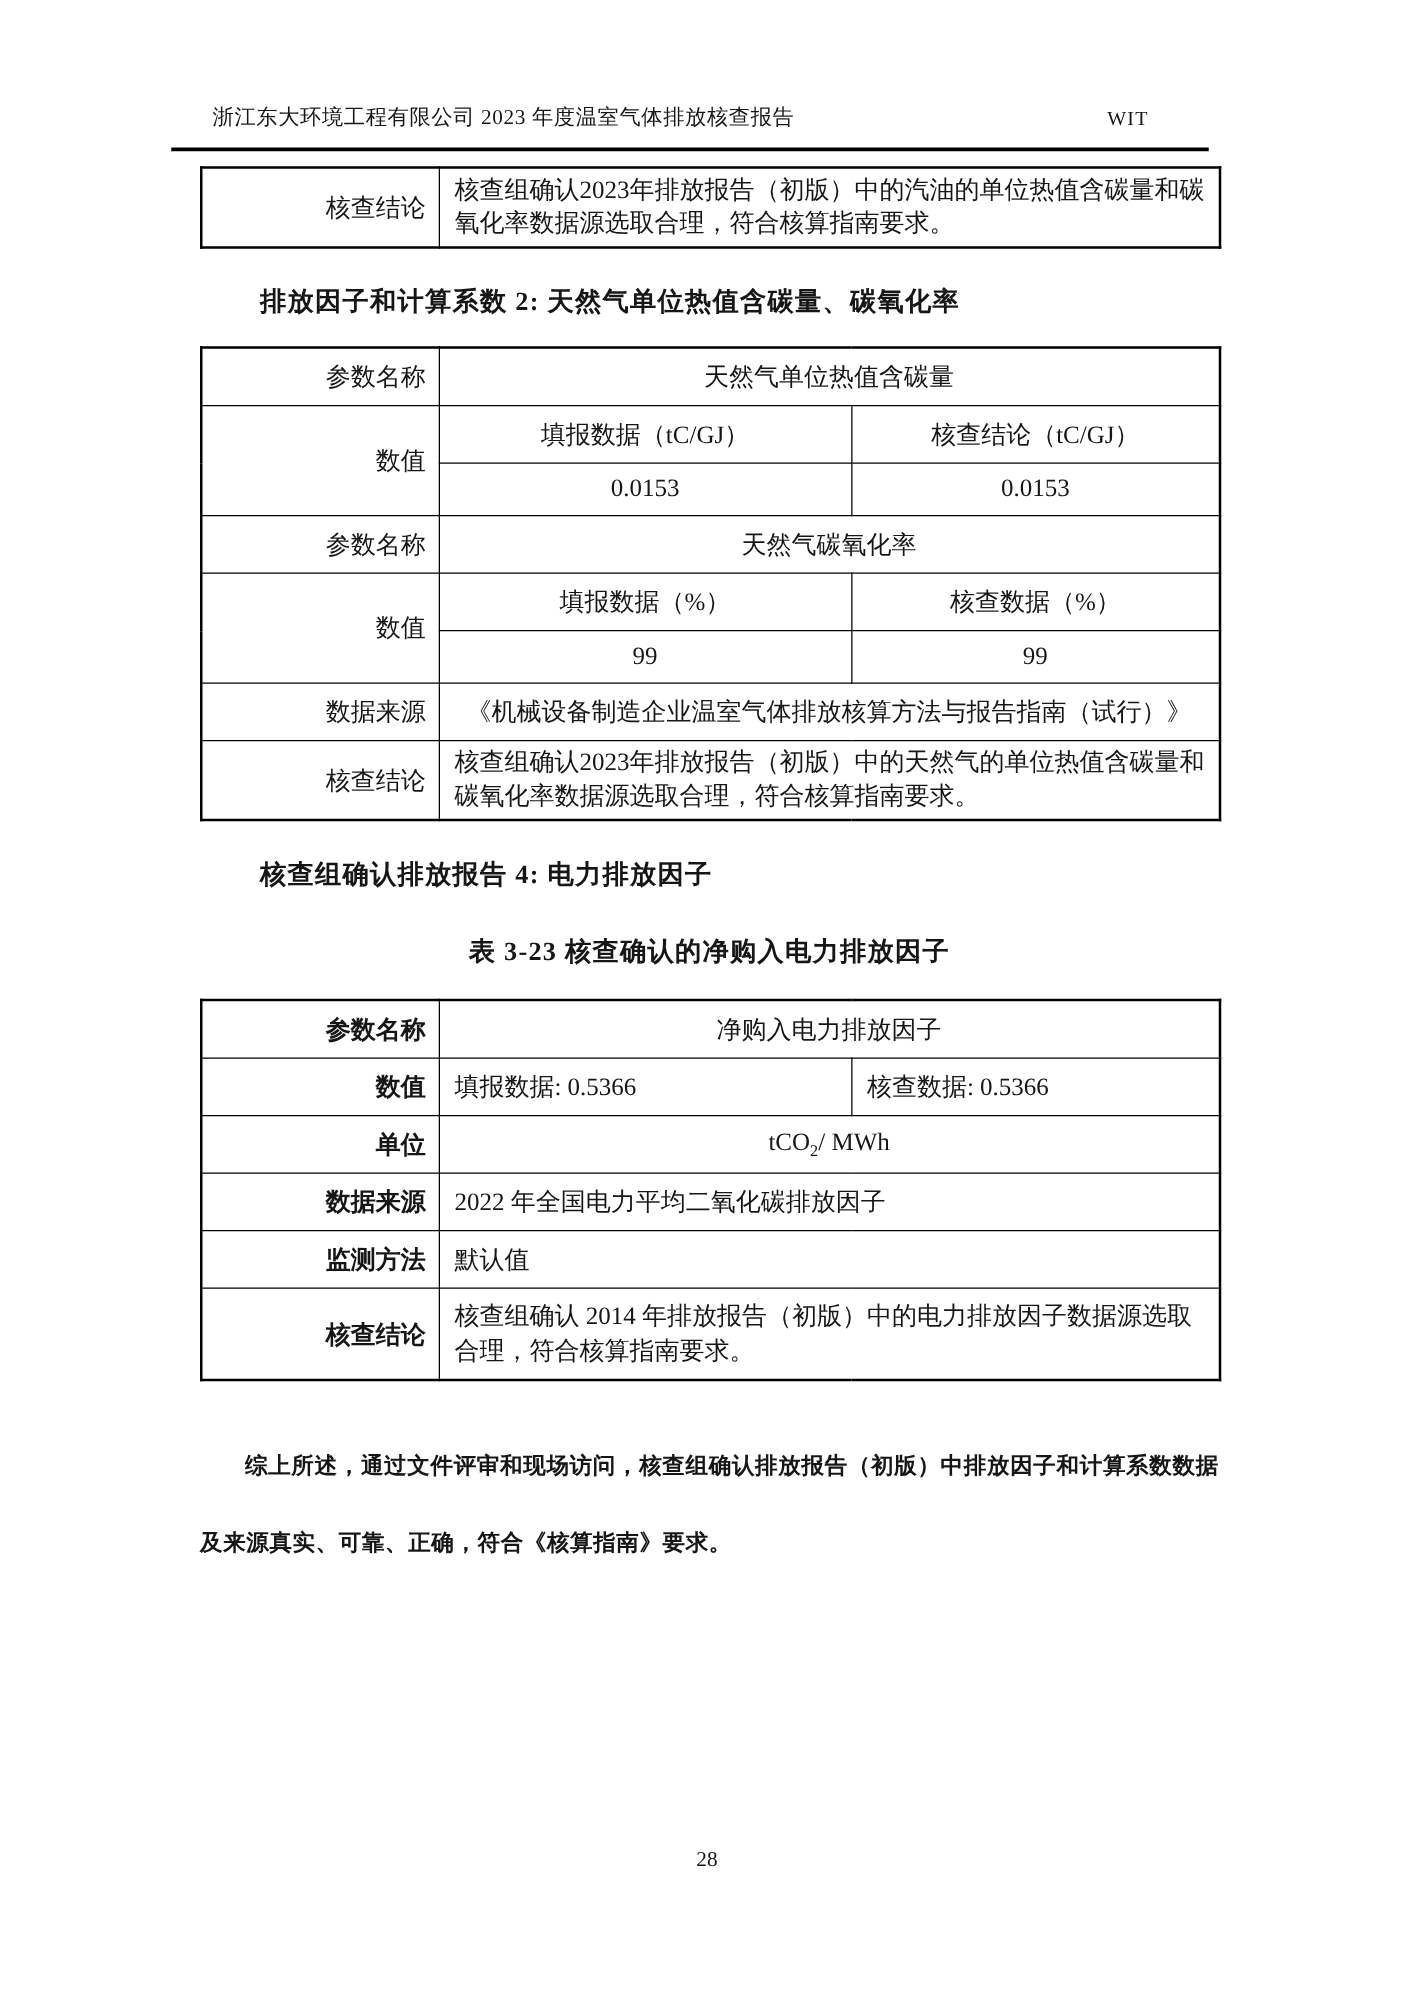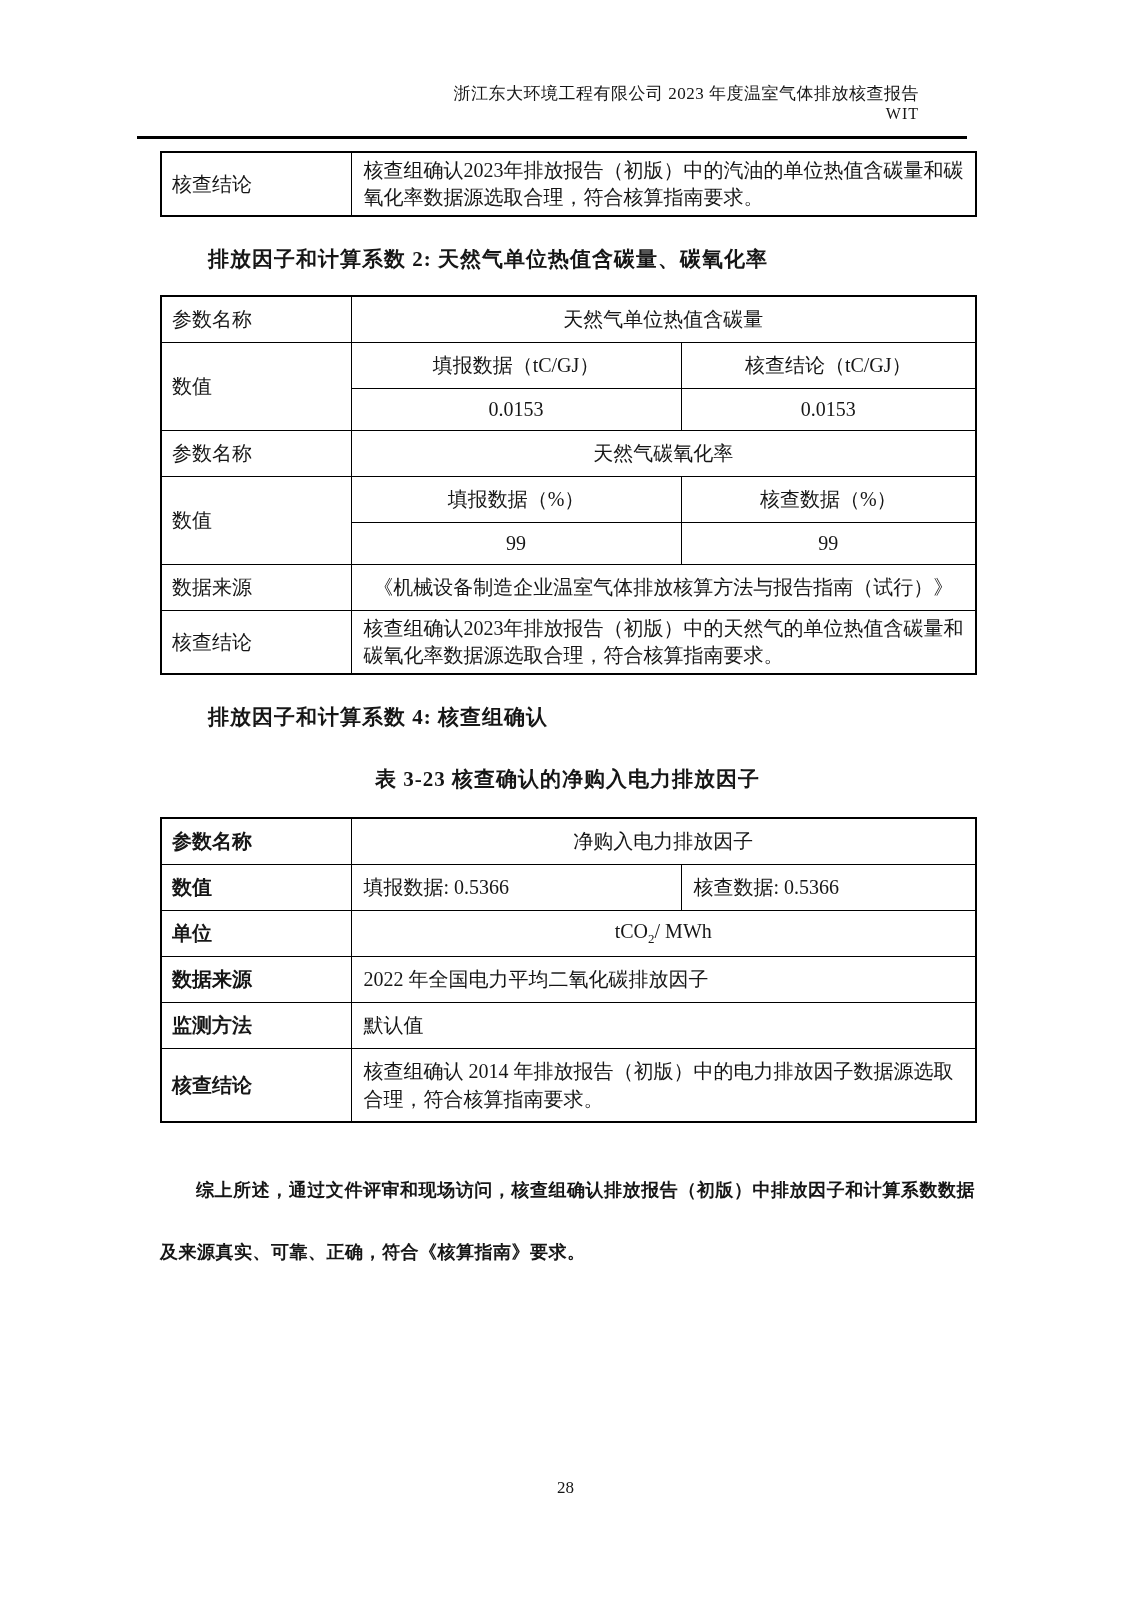--- a/index.html
+++ b/index.html
@@ -14,21 +14,20 @@
   }
   
   .header-row{
     display:flex;
     justify-content:space-between;
     align-items:flex-end;
     margin:0 212px 0 170px;
     padding-top:82px;
     font-size:17px;
     letter-spacing:0.5px;
-    flex-direction:column;
   }
   .header-logo{font-size:16px;letter-spacing:1px;}
   .header-rule{
     height:3px;background:#000;
     margin:13px 0 0 137px;width:830px;
   }
   
   table.doc{
     border-collapse:collapse;
     table-layout:fixed;
@@ -36,21 +35,21 @@
     width:815px;
     border:2px solid #000;
   }
   table.doc td{
     border:1px solid #000;
     font-size:20px;
     padding:9px 10px;
     vertical-align:middle;
     word-break:break-all;
   }
-  table.doc .lbl{text-align:left;}
+  table.doc .lbl{text-align:right;}
   table.doc .center{text-align:center;}
   table.doc .leftcell{text-align:left;padding-left:12px;}
   table.doc .two-line{line-height:27px;padding-top:4px;padding-bottom:4px;}
   col.c1{width:190px;}
   col.c2{width:330px;}
   col.c3{width:295px;}
   col.cwide{width:625px;}
   .carryover{margin-top:12px;}
   .t22{margin-top:22px;}
   .t23{margin-top:24px;}
@@ -155,21 +154,21 @@
       <td class="lbl">数据来源</td>
       <td colspan="2" class="center">《机械设备制造企业温室气体排放核算方法与报告指南（试行）》</td>
     </tr>
     <tr>
       <td class="lbl">核查结论</td>
       <td colspan="2" class="leftcell two-line">核查组确认2023年排放报告（初版）中的天然气的单位热值含碳量和碳氧化率数据源选取合理，符合核算指南要求。</td>
     </tr>
   </tbody>
     </table>
 
-  <div class="sec-heading">排放因子和计算系数 4: 核查组确认</div>
+  <div class="sec-heading">核查组确认排放报告 4: 电力排放因子</div>
   <div class="tbl-caption">表 3-23 核查确认的净购入电力排放因子</div>
 
   <table class="doc t23">
     <colgroup>
         <col class="c1">
         <col class="c2">
         <col class="c3">
       </colgroup>
     <tbody>
         <tr>

